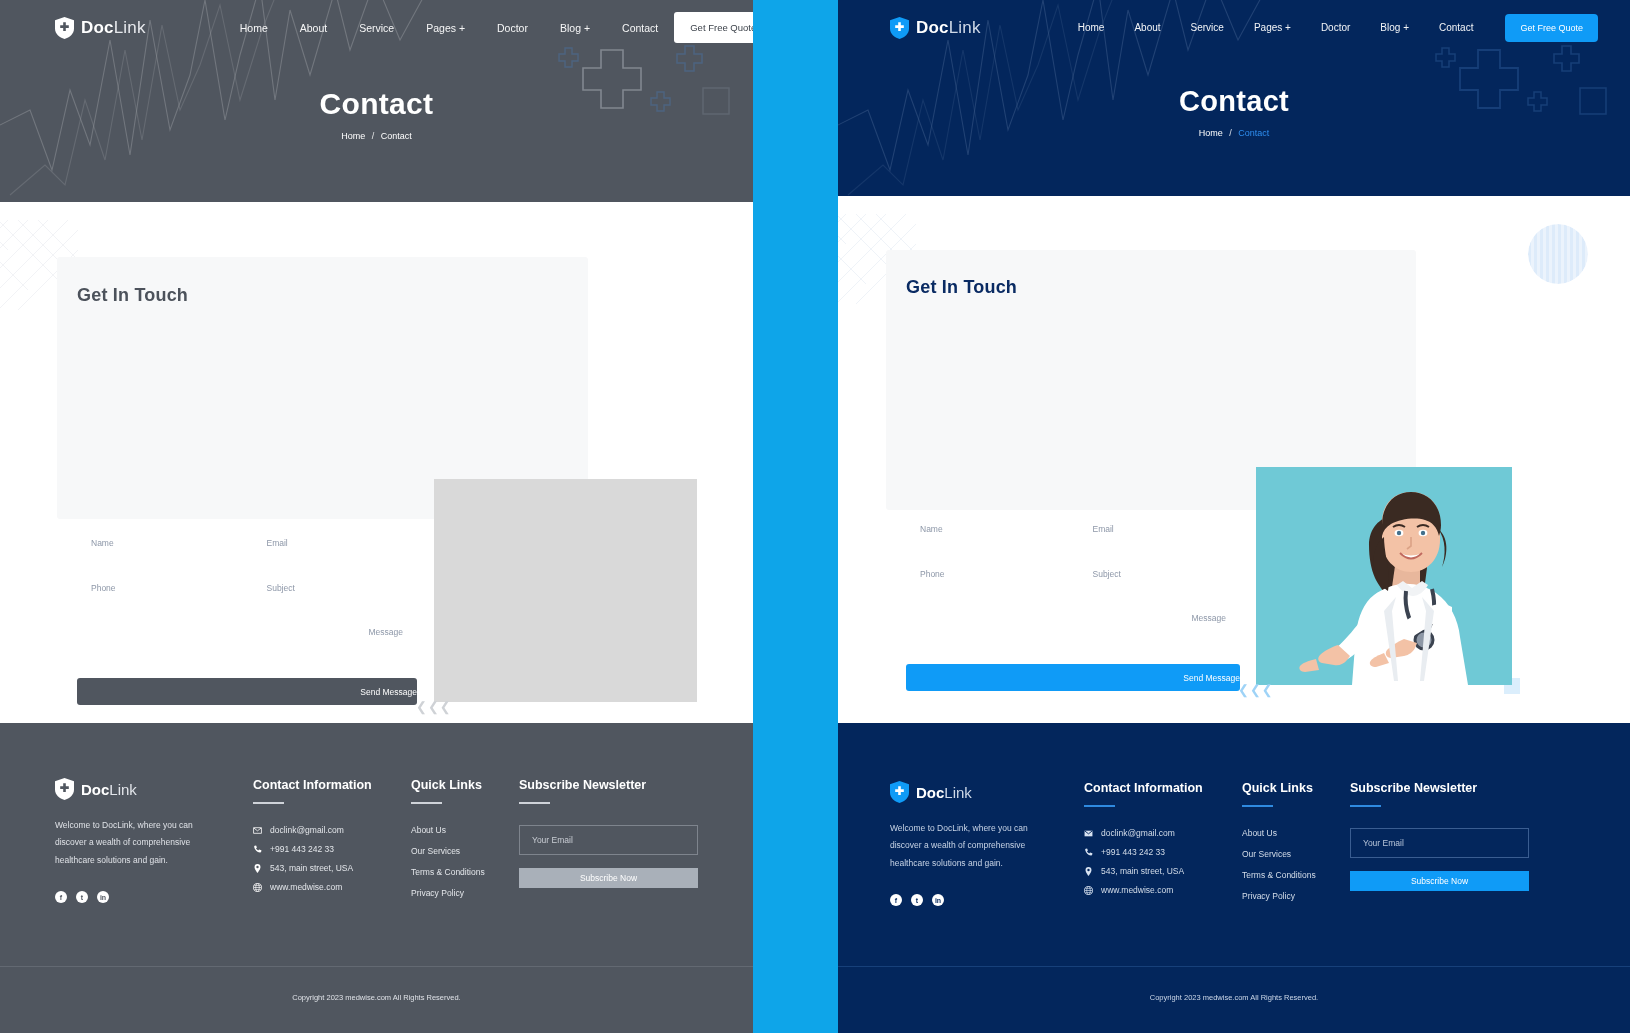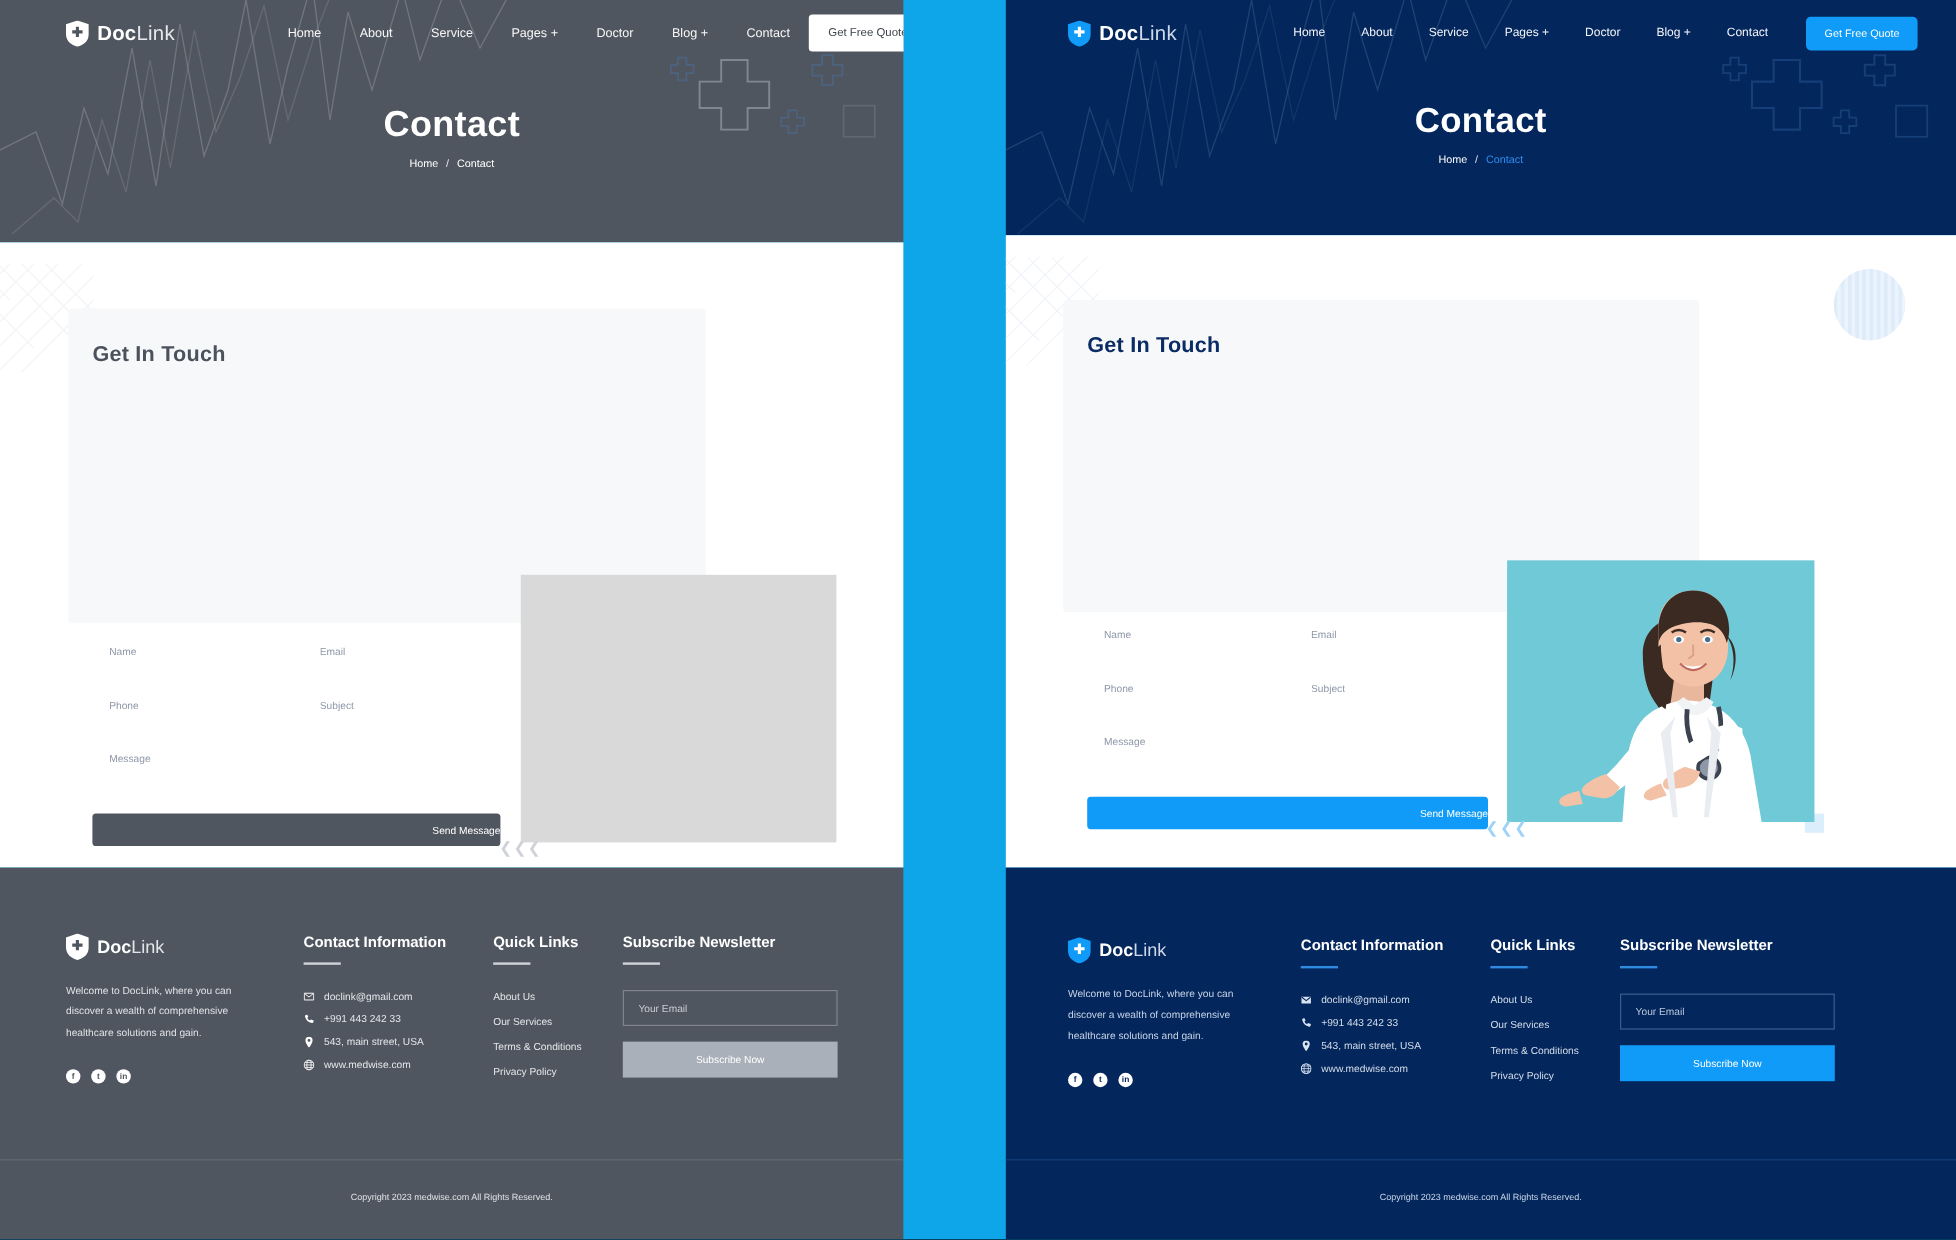--- a/index.html
+++ b/index.html
@@ -77,21 +77,21 @@
   .form { position:absolute; z-index:3; }
   .left .form  { left:77px;  top:324px; width:340px; }
   .right .form { left:68px;  top:316px; width:334px; }
 
   .row { display:flex; gap:11px; margin-bottom:11px; }
   .field {
     flex:1; background:#fff; border:none; border-radius:6px;
     height:34px; padding:0 14px; font-size:8.5px; color:#8d97a8;
     font-family:"Liberation Sans", sans-serif; outline:none;
   }
-  textarea.field { height:47px; padding-top:11px; resize:none; width:100%; }
+  textarea.field { height:47px; padding-top:11px; resize:none; width:100%;text-align:right; }
   .field::placeholder { color:#8d97a8; }
 
   .send-btn {
     width:100%; height:27px; border:none; border-radius:3px; cursor:pointer;
     color:#fff; font-size:8.5px; font-family:"Liberation Sans", sans-serif;
     margin-top:4px;
     text-align:right;
   }
   .left .send-btn  { background:#50565f; }
   .right .send-btn { background:#0f9bf7; }
@@ -190,21 +190,21 @@
   .subs-input {
     width:179px; height:30px; padding:0 12px; font-size:8.5px;
     background:transparent; outline:none; font-family:"Liberation Sans", sans-serif;
   }
   .left .subs-input  { border:1px solid #7e848d; color:#e0e3e8; }
   .right .subs-input { border:1px solid #3a5d91; color:#dbe4f1; }
   .subs-input::placeholder { color:#c9cdd4; }
   .right .subs-input::placeholder { color:#b9c6da; }
 
   .subs-btn {
-    width:179px; height:30px; border:none; cursor:pointer; margin-top:13px;
+    width:179px; height:20px; border:none; cursor:pointer; margin-top:13px;
     color:#fff; font-size:8.5px; font-family:"Liberation Sans", sans-serif;
   }
   .left .subs-btn  { background:#a9b0b9; }
   .right .subs-btn { background:#0f9bf7; }
 
   .fbar { position:absolute; left:0; right:0; bottom:0; height:67px; }
   .left .fbar  { border-top:1px solid #636972; }
   .right .fbar { border-top:1px solid #17407a; }
   .fbar p { text-align:center; font-size:7.5px; padding-top:26px; color:#dfe2e7; }
   .right .fbar p { color:#cbd7e8; }

